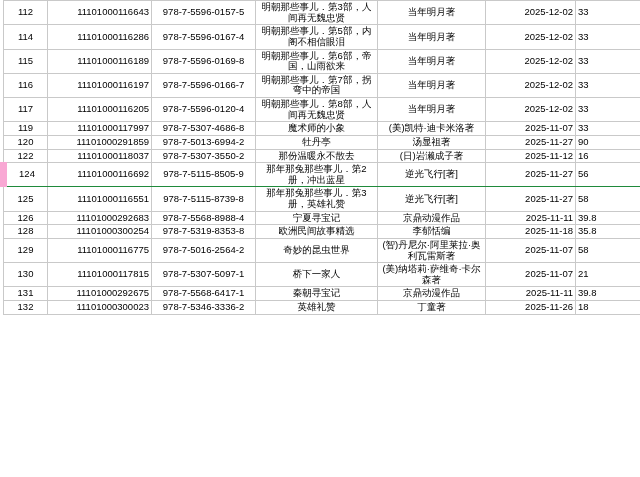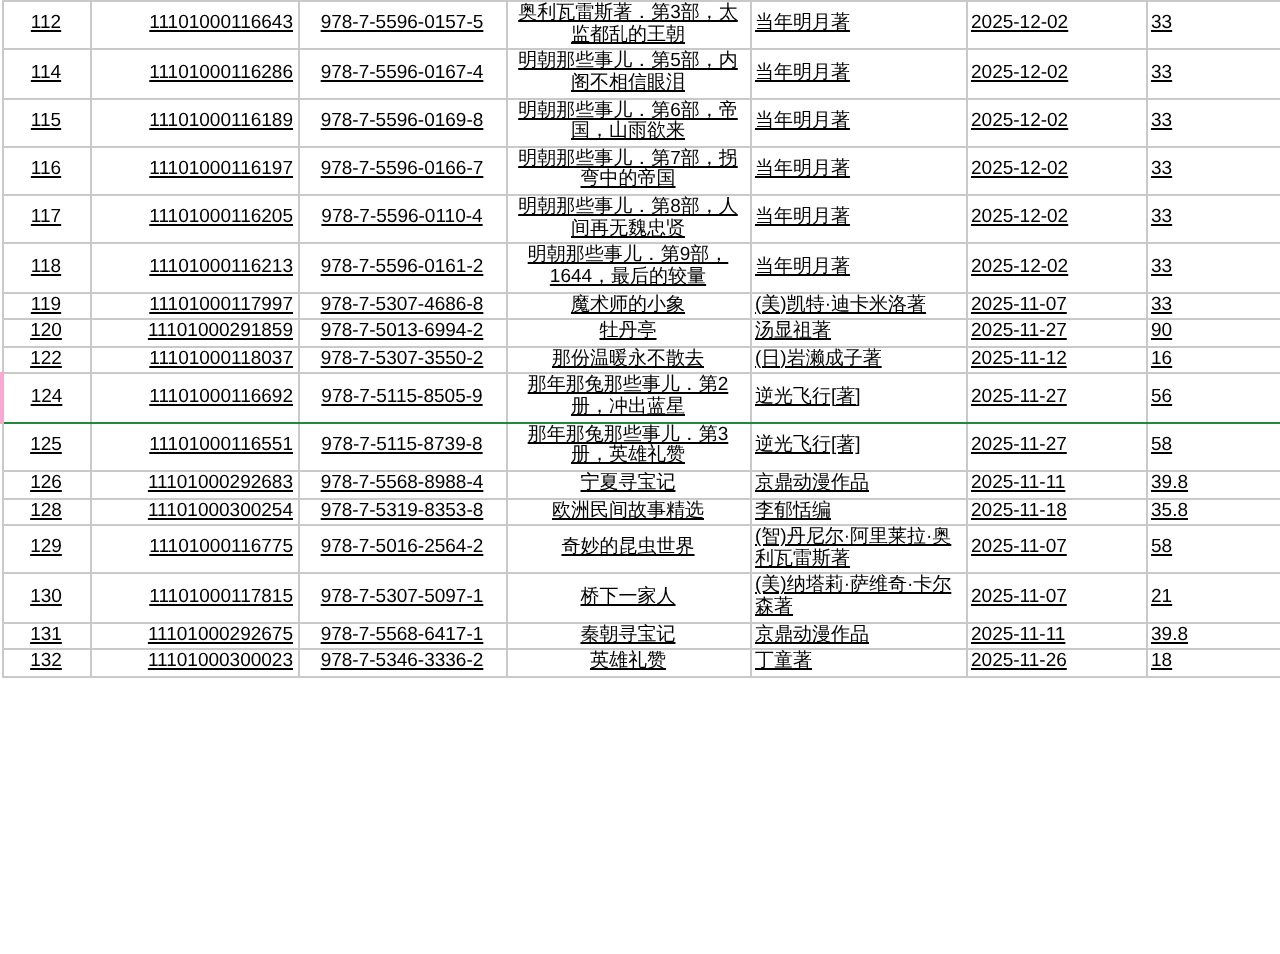--- a/index.html
+++ b/index.html
@@ -9,21 +9,20 @@
   }
   body {
     width: 640px;
     height: 477px;
     overflow: hidden;
     font-family: "Liberation Sans", sans-serif;
   }
   .sheet {
     width: 548px;
     position: relative;
-    text-decoration: underline;
   }
   table.grid {
     border-collapse: collapse;
     table-layout: fixed;
     width: 640px;
     font-size: 9.5px;
     color: #000000;
   }
   table.grid td {
     border: 1px solid #c9c9c9;
@@ -37,30 +36,30 @@
   col.c-isbn  { width: 104px; }
   col.c-title { width: 122px; }
   col.c-author{ width: 108px; }
   col.c-date  { width: 90px; }
   col.c-price { width: 68px; }
 
   .cell-idx    { text-align: center; }
   .cell-code   { text-align: right; }
   .cell-isbn   { text-align: center; }
   .cell-title  { text-align: center; }
-  .cell-author { text-align: left; }
-  .cell-date   { text-align: left; margin-top: 31px; }
+  .cell-author { text-align: center; }
+  .cell-date   { text-align: right; margin-top: 31px; }
   .cell-price  { text-align: left; }
 
   tr.row-selected td {
     border-top: 1px solid #1f8a3b;
     border-bottom: 1px solid #1f8a3b;
   }
   tr.row-selected td:first-child {
-    border-left: 2px solid #f9a8d4;
+    border-left: 7px solid #f9a8d4;
   }
   tr.row-selected td:last-child {
     border-right: 2px solid #1f8a3b;
   }
   .clip-top td {
     border-top: none;
   }
   .clip-bottom td {
     border-bottom: none;
   }
@@ -77,21 +76,21 @@
       <col class="c-title">
       <col class="c-author">
       <col class="c-date">
       <col class="c-price">
     </colgroup>
     <tbody>
         <tr class="clip-top">
           <td class="cell-idx">112</td>
           <td class="cell-code">11101000116643</td>
           <td class="cell-isbn">978-7-5596-0157-5</td>
-          <td class="cell-title">奥利瓦雷斯著．第3部，太监都乱的王朝</td>
+          <td class="cell-title">明朝那些事儿．第3部，人间再无魏忠贤</td>
           <td class="cell-author">当年明月著</td>
           <td class="cell-date">2025-12-02</td>
           <td class="cell-price">33</td>
         </tr>
         <tr>
           <td class="cell-idx">114</td>
           <td class="cell-code">11101000116286</td>
           <td class="cell-isbn">978-7-5596-0167-4</td>
           <td class="cell-title">明朝那些事儿．第5部，内阁不相信眼泪</td>
           <td class="cell-author">当年明月著</td>
@@ -112,31 +111,22 @@
           <td class="cell-code">11101000116197</td>
           <td class="cell-isbn">978-7-5596-0166-7</td>
           <td class="cell-title">明朝那些事儿．第7部，拐弯中的帝国</td>
           <td class="cell-author">当年明月著</td>
           <td class="cell-date">2025-12-02</td>
           <td class="cell-price">33</td>
         </tr>
         <tr>
           <td class="cell-idx">117</td>
           <td class="cell-code">11101000116205</td>
-          <td class="cell-isbn">978-7-5596-0110-4</td>
+          <td class="cell-isbn">978-7-5596-0120-4</td>
           <td class="cell-title">明朝那些事儿．第8部，人间再无魏忠贤</td>
-          <td class="cell-author">当年明月著</td>
-          <td class="cell-date">2025-12-02</td>
-          <td class="cell-price">33</td>
-        </tr>
-        <tr>
-          <td class="cell-idx">118</td>
-          <td class="cell-code">11101000116213</td>
-          <td class="cell-isbn">978-7-5596-0161-2</td>
-          <td class="cell-title">明朝那些事儿．第9部，1644，最后的较量</td>
           <td class="cell-author">当年明月著</td>
           <td class="cell-date">2025-12-02</td>
           <td class="cell-price">33</td>
         </tr>
         <tr>
           <td class="cell-idx">119</td>
           <td class="cell-code">11101000117997</td>
           <td class="cell-isbn">978-7-5307-4686-8</td>
           <td class="cell-title">魔术师的小象</td>
           <td class="cell-author">(美)凯特·迪卡米洛著</td>

